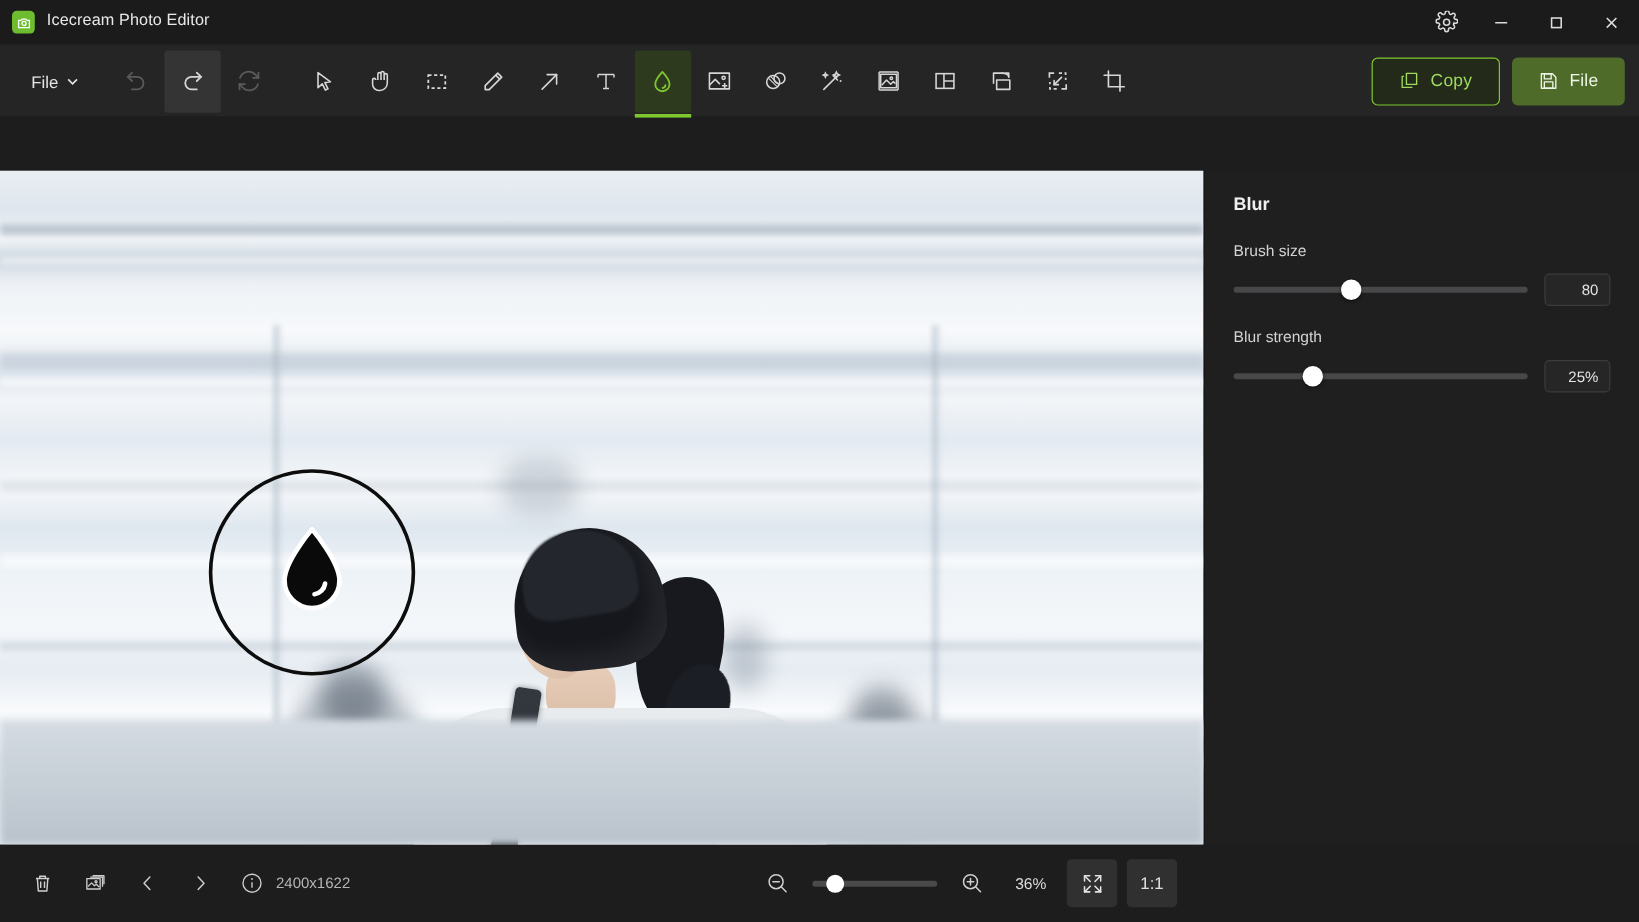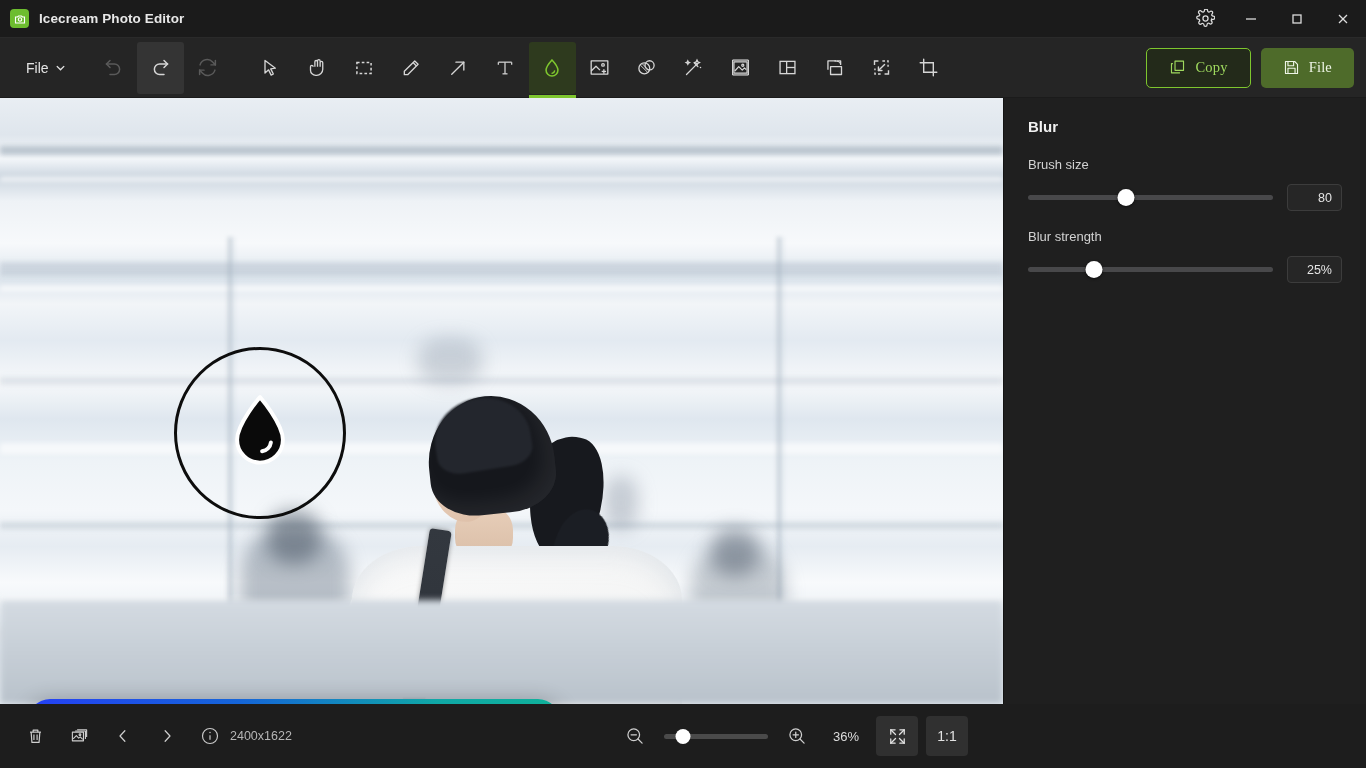--- a/index.html
+++ b/index.html
@@ -13,21 +13,21 @@
   }
   .app { position: relative; width: 1366px; height: 768px; display: flex; flex-direction: column; background:#1d1d1d; }
 
   
   .titlebar {
     height: 38px; flex: 0 0 38px;
     background: #1b1b1b;
     display: flex; align-items: center;
     border-bottom: 1px solid #2a2a2a;
   }
-  .title-left { display:flex; align-items:center; padding-left: 10px; gap: 10px; font-weight: bold; }
+  .title-left { display:flex; align-items:flex-start; padding-left: 10px; gap: 10px; }
   .app-logo {
     width: 19px; height: 19px; border-radius: 4px;
     background: #6dbd2f;
     display: flex; align-items: center; justify-content: center;
   }
   .app-title { color: #e8e8e8; font-size: 13.5px; letter-spacing: .1px; }
   .title-spacer { flex: 1; }
   .title-btns { display: flex; align-items: center; height: 38px; }
   .tb-btn {
     width: 46px; height: 38px;
@@ -58,27 +58,27 @@
   .tool.active { background: #2e3a1e; color: #7ec62e; }
   .tool.active::after {
     content:""; position:absolute; left:0; right:0; bottom:-4px; height:3px;
     background: #7ec62e;
   }
   .tgap { width: 16px; }
   .tbar-spacer { flex: 1; }
   .action-btn {
     display:flex; align-items:center; gap: 9px;
     height: 40px; padding: 0 22px; border-radius: 5px;
-    font-size: 14.5px; letter-spacing:.2px;font-family:Liberation Serif, serif;
+    font-size: 14.5px; letter-spacing:.2px;
   }
   .btn-copy { border: 1px solid #7ec62e; color: #9fd95e; background: #232a1a; }
   .btn-save { background: #4e6b2a; color: #eef5e6; margin-left: 10px; }
 
   
-  .main { flex: 1; display: flex; min-height: 0; }
+  .main { flex: 1; display: flex; min-height: 0; margin-top: 44px; }
   .canvas-wrap {
     width: 1003px; flex: 0 0 1003px;
     position: relative; overflow: hidden;
     background: #1b1b1b;
   }
   .photo { position:absolute; inset:0; overflow:hidden; }
 
   
   .bg-train {
     position:absolute; inset:0;
@@ -221,21 +221,21 @@
     padding: 0 14px; gap: 2px; position: relative;
   }
   .sb-btn {
     width: 42px; height: 40px; border-radius:4px;
     display:flex; align-items:center; justify-content:center; color:#cfcfcf;
   }
   .file-info { display:flex; gap:10px; margin-left: 10px; }
   .file-meta { display:flex; flex-direction:column; justify-content:center; line-height: 1.35; }
   .fname { color:#c9c9c9; font-size:12.5px; max-width: 300px; white-space:nowrap; overflow:hidden; text-overflow:ellipsis; }
   .fdims { color:#b6b6b6; font-size:12.5px; }
-  .zoom-area { position:absolute; left: 614px; display:flex; align-items:center; gap: 0; }
+  .zoom-area { position:absolute; left: 627px; display:flex; align-items:center; gap: 0; }
   .zslider { position:relative; width:104px; height:16px; display:flex; align-items:center; margin: 0 8px; }
   .ztrack { position:absolute; left:0; right:0; height:5px; border-radius:3px; background:#4a4a4a; }
   .zknob { position:absolute; width:15px; height:15px; border-radius:50%; background:#fff; transform:translateX(-50%); }
   .zlabel { color:#dcdcdc; font-size:13px; width:44px; text-align:center; margin-left: 6px; }
   .sb-sq {
     width:42px; height:40px; border-radius:4px; background:#303030;
     display:flex; align-items:center; justify-content:center; color:#e2e2e2;
     font-size: 14px; margin-left: 8px;
   }
   svg { display:block; }

